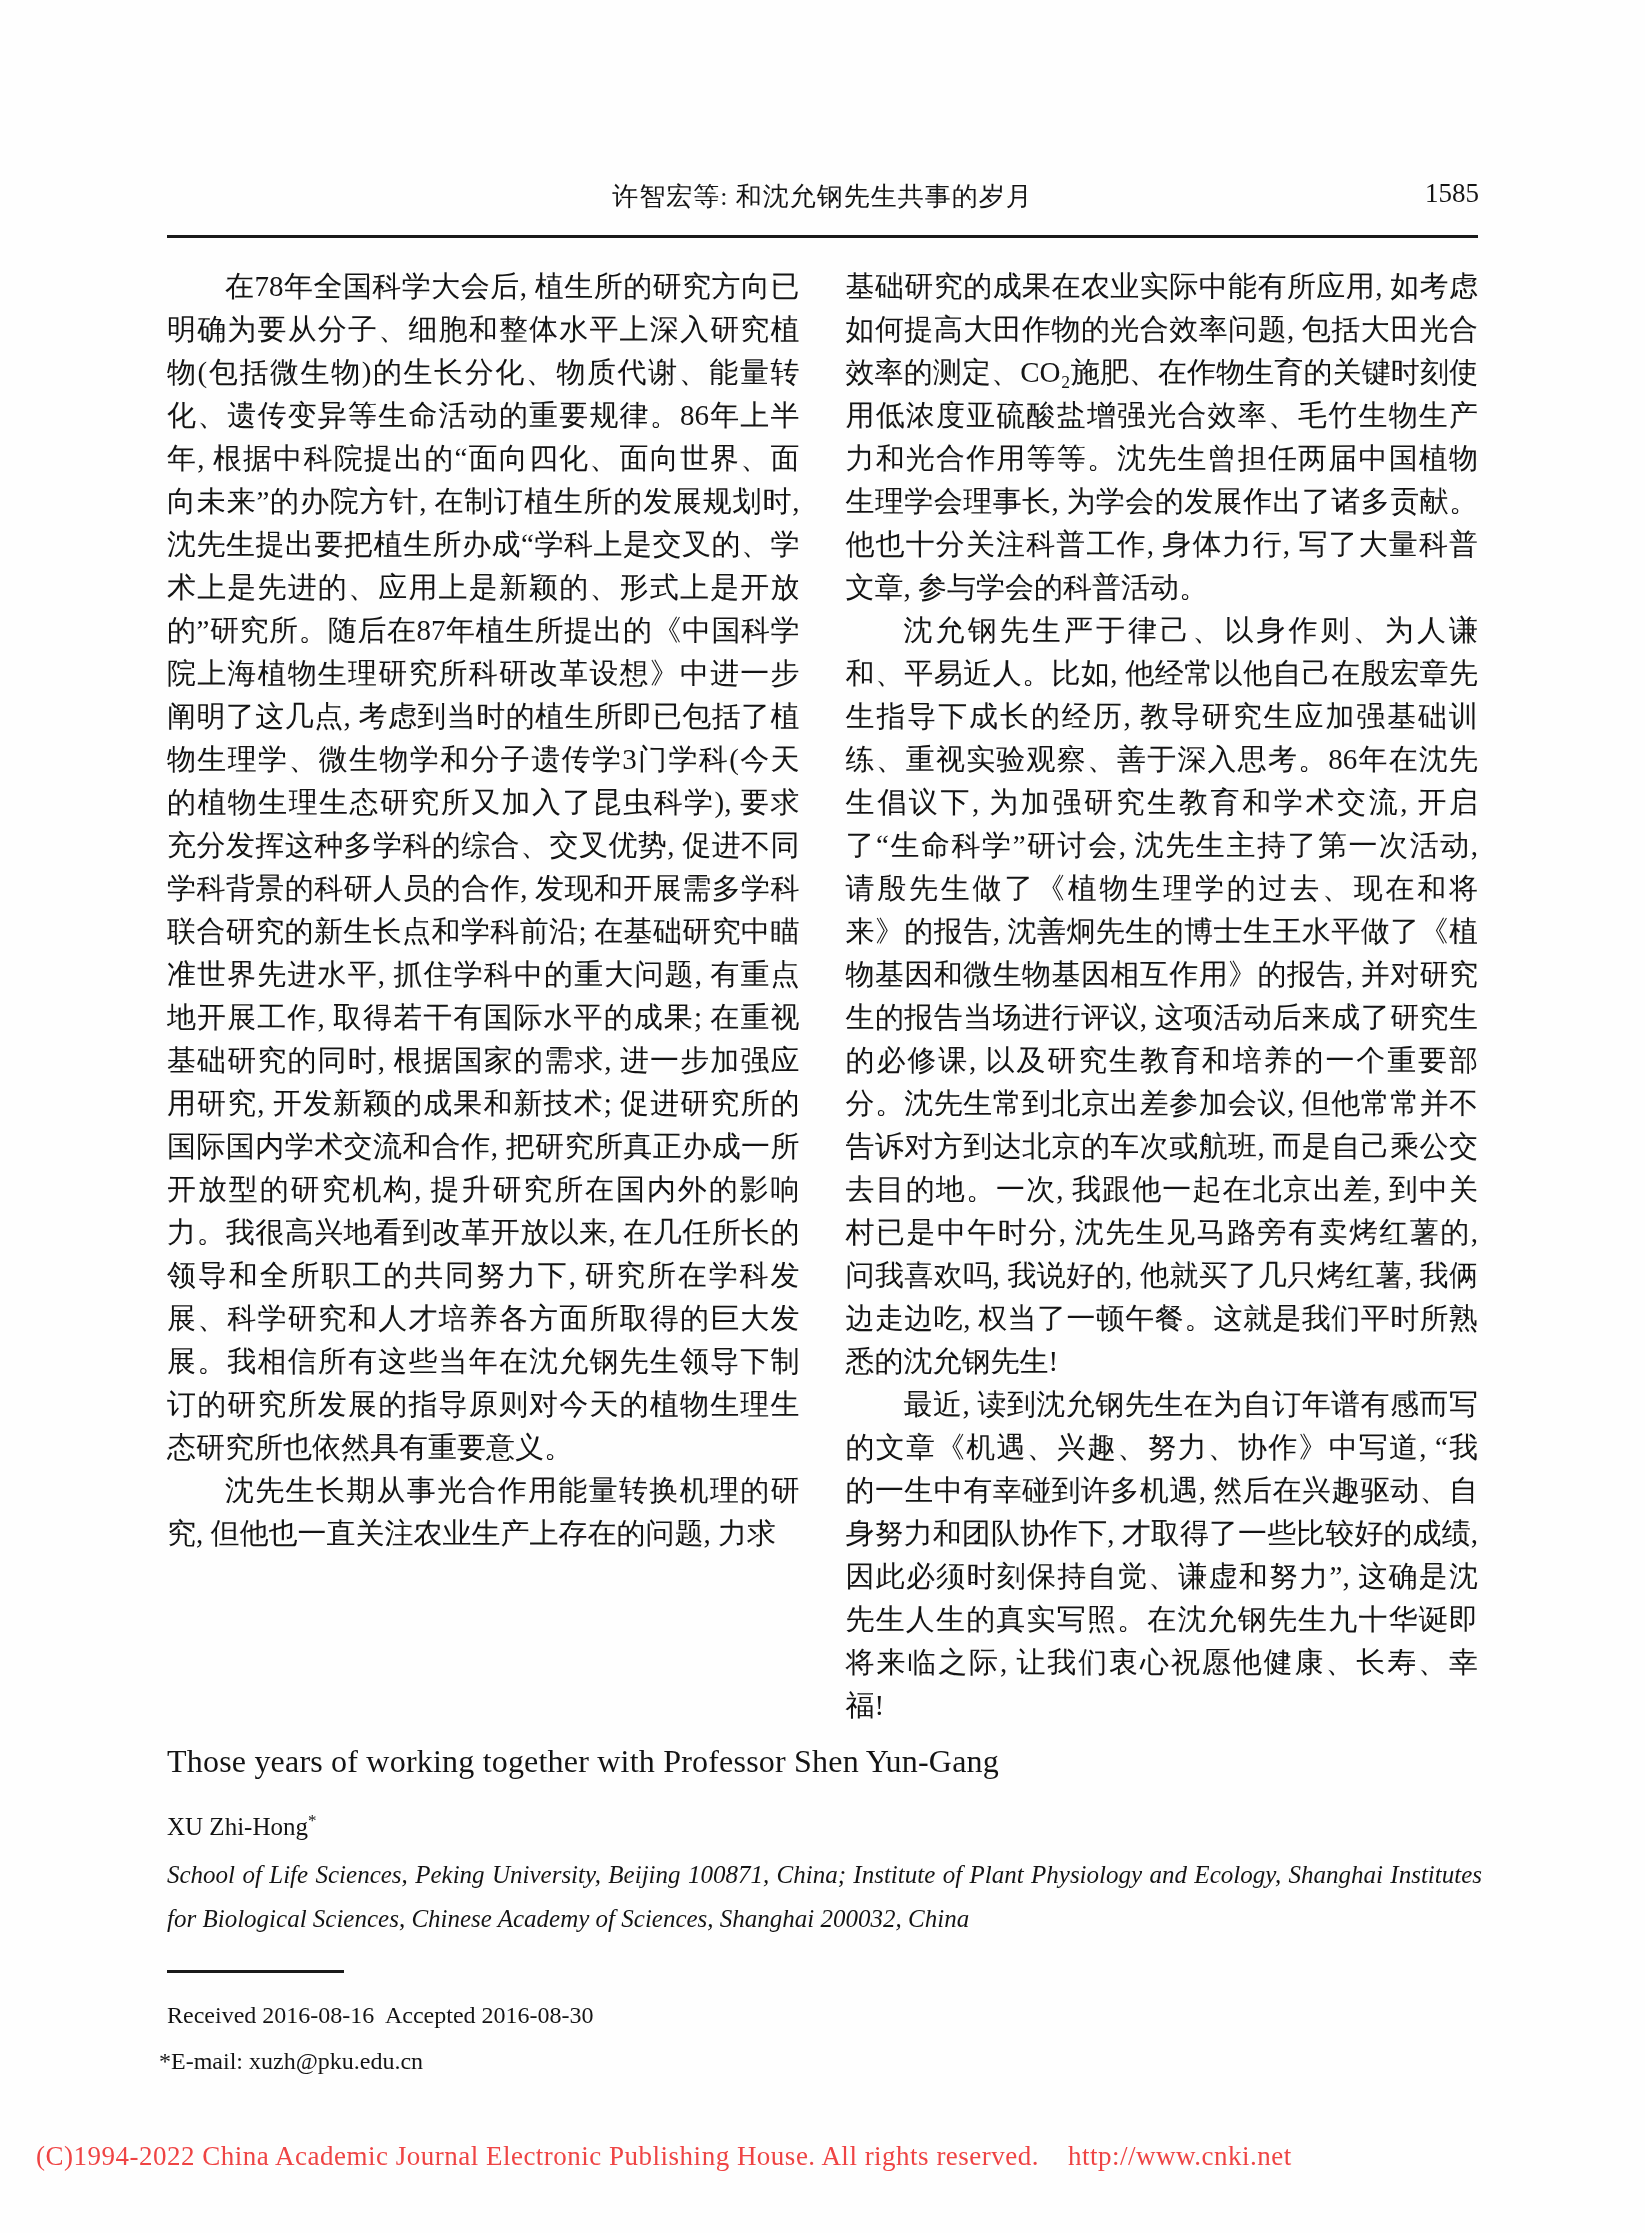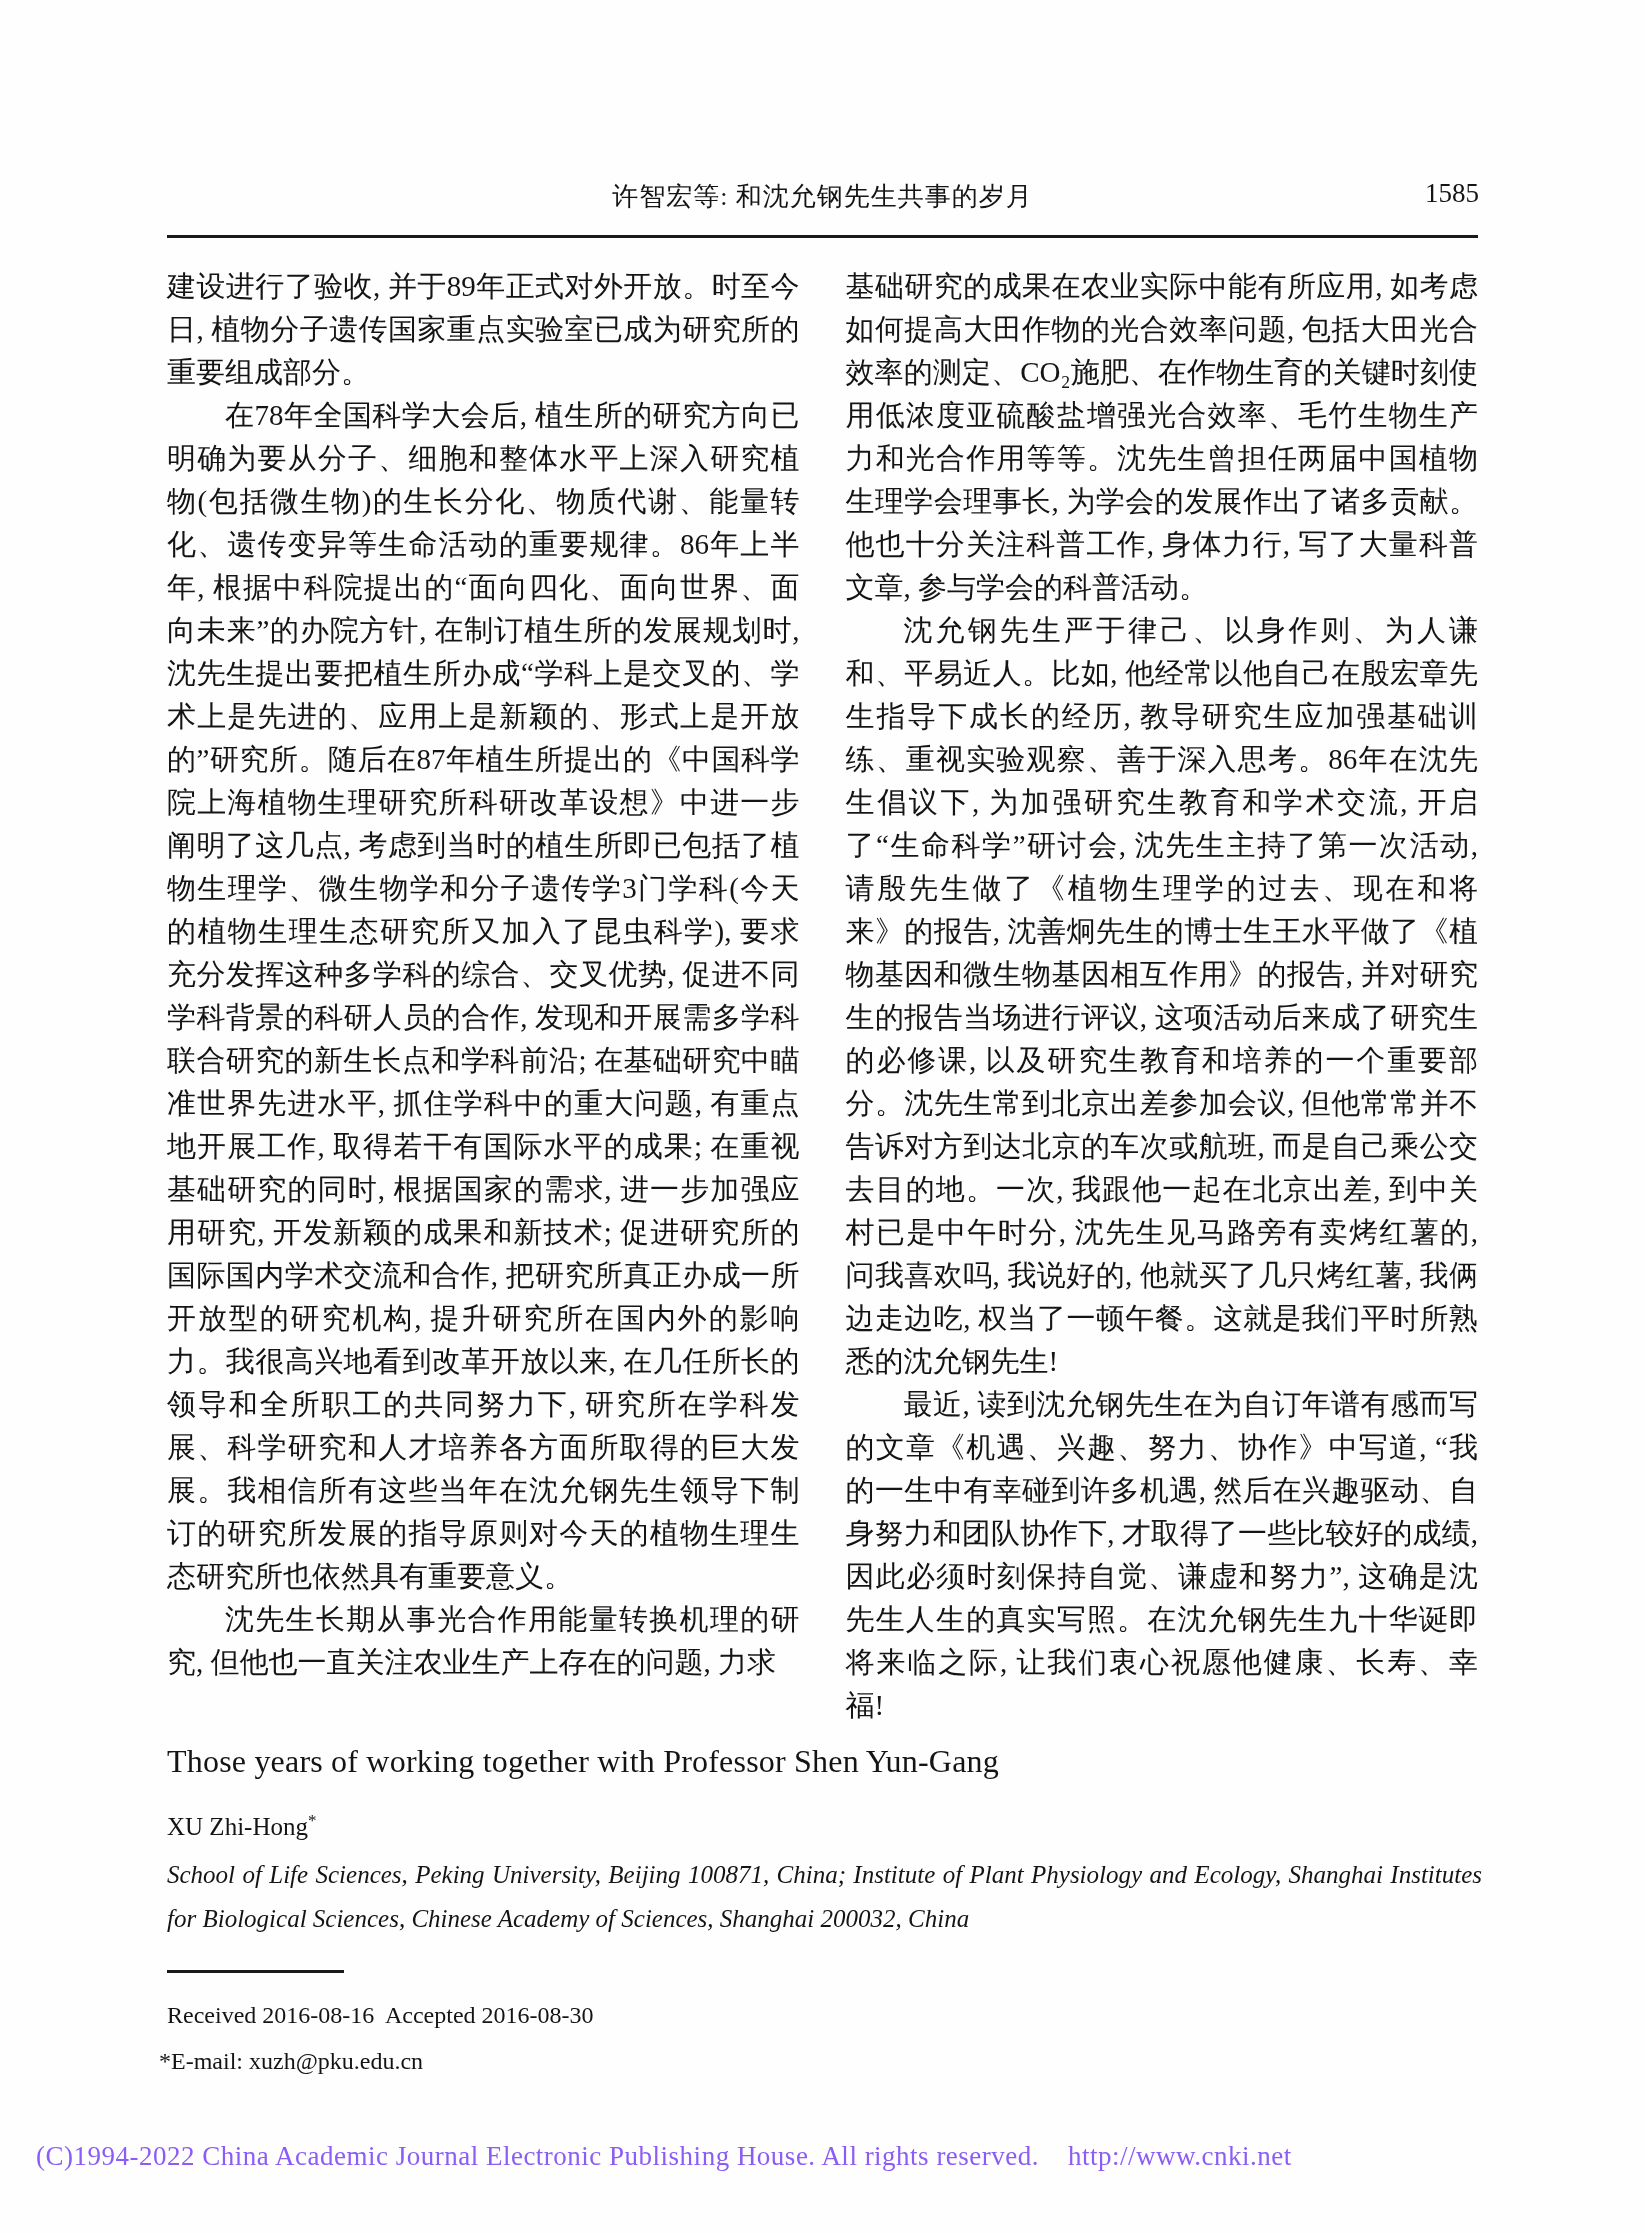--- a/index.html
+++ b/index.html
@@ -98,37 +98,36 @@
     position: absolute;
     top: 2048px;
     left: 159px;
     font-size: 24px;
   }
   .watermark {
     position: absolute;
     top: 2141px;
     left: 36px;
     font-size: 27px;
-    color: #8b5cf6;
+    color: #ef4444;
     white-space: pre-wrap;
     letter-spacing: 0.5px;
   }
 </style>
 </head>
 <body>
 
 <div class="page">
 
   <div class="header-title">许智宏等: 和沈允钢先生共事的岁月</div>
   <div class="page-number">1585</div>
   <div class="header-rule"></div>
 
   <div class="columns">
     <div class="col">
-      <p class="para">建设进行了验收, 并于89年正式对外开放。时至今日, 植物分子遗传国家重点实验室已成为研究所的重要组成部分。</p>
       <p class="para indent">在78年全国科学大会后, 植生所的研究方向已明确为要从分子、细胞和整体水平上深入研究植物(包括微生物)的生长分化、物质代谢、能量转化、遗传变异等生命活动的重要规律。86年上半年, 根据中科院提出的“面向四化、面向世界、面向未来”的办院方针, 在制订植生所的发展规划时, 沈先生提出要把植生所办成“学科上是交叉的、学术上是先进的、应用上是新颖的、形式上是开放的”研究所。随后在87年植生所提出的《中国科学院上海植物生理研究所科研改革设想》中进一步阐明了这几点, 考虑到当时的植生所即已包括了植物生理学、微生物学和分子遗传学3门学科(今天的植物生理生态研究所又加入了昆虫科学), 要求充分发挥这种多学科的综合、交叉优势, 促进不同学科背景的科研人员的合作, 发现和开展需多学科联合研究的新生长点和学科前沿; 在基础研究中瞄准世界先进水平, 抓住学科中的重大问题, 有重点地开展工作, 取得若干有国际水平的成果; 在重视基础研究的同时, 根据国家的需求, 进一步加强应用研究, 开发新颖的成果和新技术; 促进研究所的国际国内学术交流和合作, 把研究所真正办成一所开放型的研究机构, 提升研究所在国内外的影响力。我很高兴地看到改革开放以来, 在几任所长的领导和全所职工的共同努力下, 研究所在学科发展、科学研究和人才培养各方面所取得的巨大发展。我相信所有这些当年在沈允钢先生领导下制订的研究所发展的指导原则对今天的植物生理生态研究所也依然具有重要意义。</p>
       <p class="para indent">沈先生长期从事光合作用能量转换机理的研究, 但他也一直关注农业生产上存在的问题, 力求</p>
     </div>
     <div class="col">
       <p class="para">基础研究的成果在农业实际中能有所应用, 如考虑如何提高大田作物的光合效率问题, 包括大田光合效率的测定、CO₂施肥、在作物生育的关键时刻使用低浓度亚硫酸盐增强光合效率、毛竹生物生产力和光合作用等等。沈先生曾担任两届中国植物生理学会理事长, 为学会的发展作出了诸多贡献。他也十分关注科普工作, 身体力行, 写了大量科普文章, 参与学会的科普活动。</p>
       <p class="para indent">沈允钢先生严于律己、以身作则、为人谦和、平易近人。比如, 他经常以他自己在殷宏章先生指导下成长的经历, 教导研究生应加强基础训练、重视实验观察、善于深入思考。86年在沈先生倡议下, 为加强研究生教育和学术交流, 开启了“生命科学”研讨会, 沈先生主持了第一次活动, 请殷先生做了《植物生理学的过去、现在和将来》的报告, 沈善炯先生的博士生王水平做了《植物基因和微生物基因相互作用》的报告, 并对研究生的报告当场进行评议, 这项活动后来成了研究生的必修课, 以及研究生教育和培养的一个重要部分。沈先生常到北京出差参加会议, 但他常常并不告诉对方到达北京的车次或航班, 而是自己乘公交去目的地。一次, 我跟他一起在北京出差, 到中关村已是中午时分, 沈先生见马路旁有卖烤红薯的, 问我喜欢吗, 我说好的, 他就买了几只烤红薯, 我俩边走边吃, 权当了一顿午餐。这就是我们平时所熟悉的沈允钢先生!</p>
       <p class="para indent">最近, 读到沈允钢先生在为自订年谱有感而写的文章《机遇、兴趣、努力、协作》中写道, “我的一生中有幸碰到许多机遇, 然后在兴趣驱动、自身努力和团队协作下, 才取得了一些比较好的成绩, 因此必须时刻保持自觉、谦虚和努力”, 这确是沈先生人生的真实写照。在沈允钢先生九十华诞即将来临之际, 让我们衷心祝愿他健康、长寿、幸福!</p>
     </div>
   </div>
 

